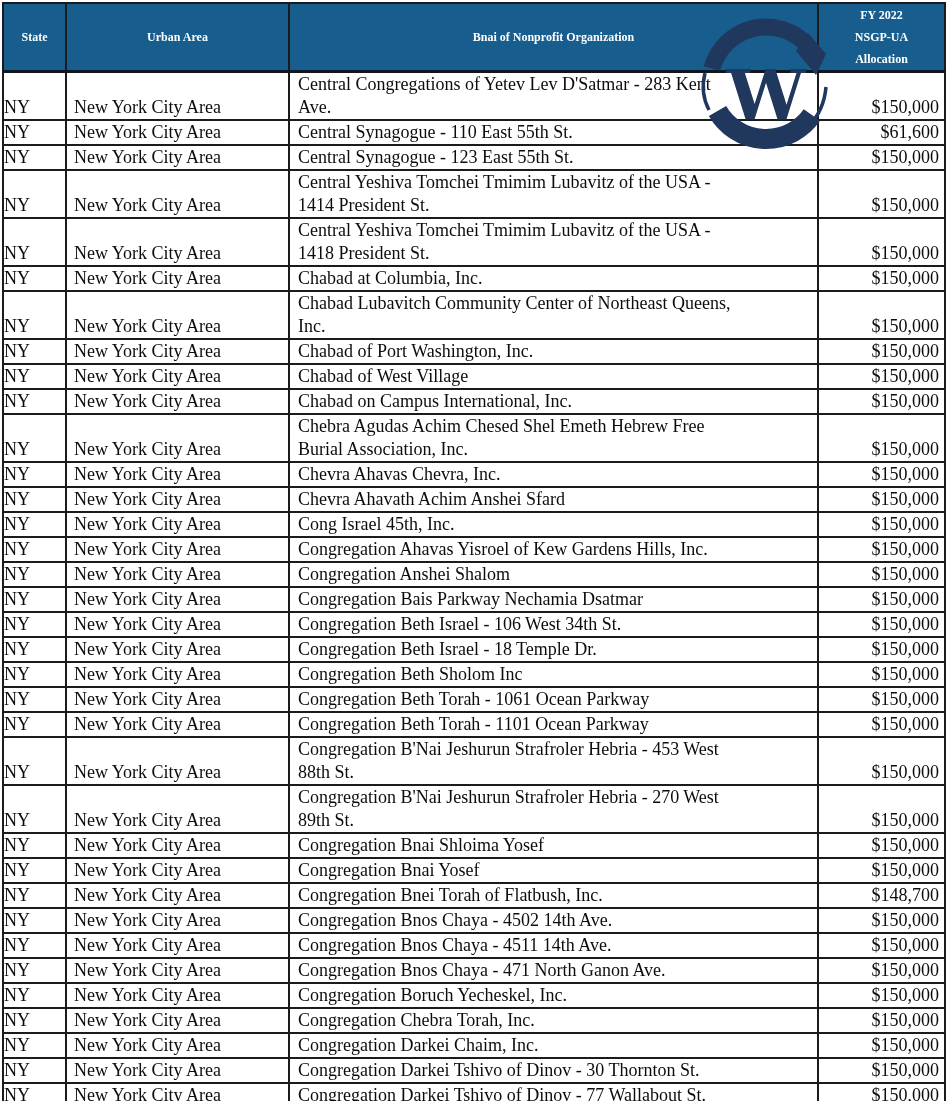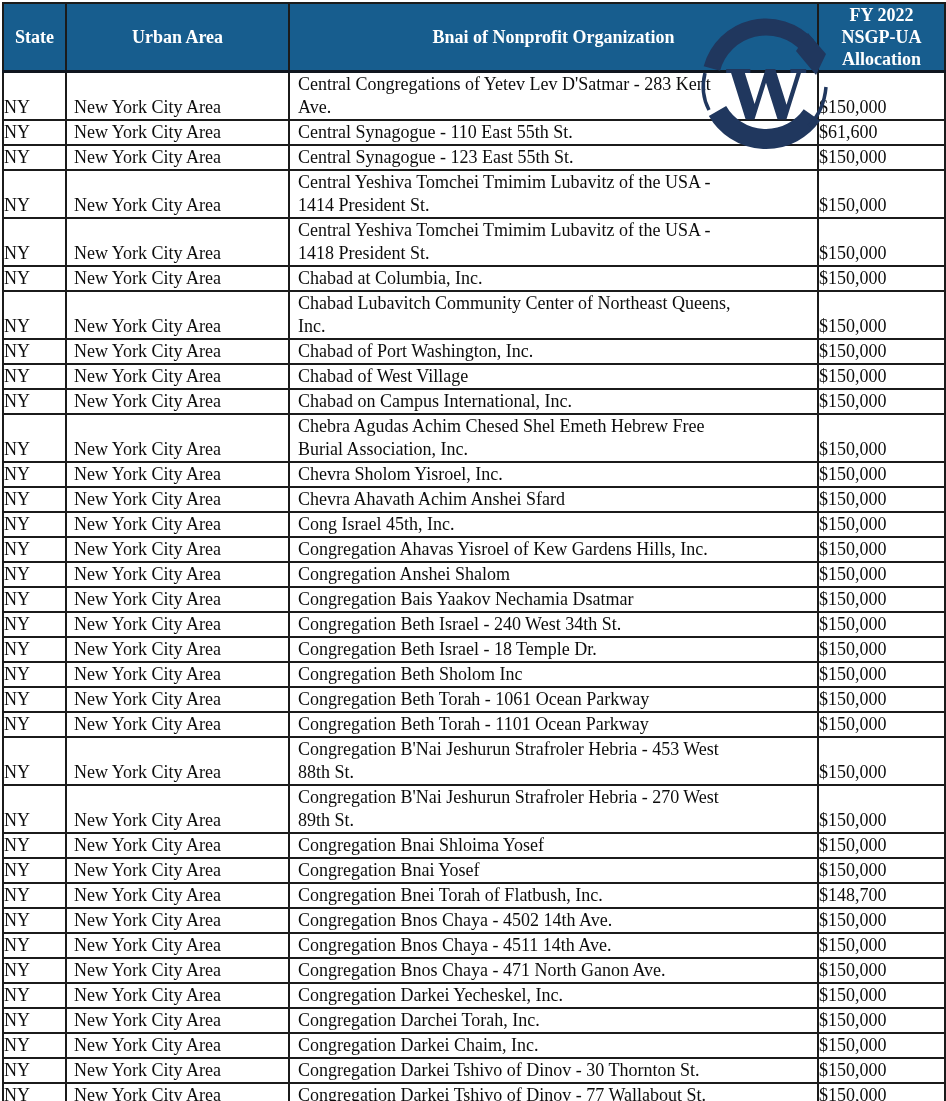--- a/index.html
+++ b/index.html
@@ -27,40 +27,40 @@
   .grant-table col.c-name  { width: 529px; }
   .grant-table col.c-alloc { width: 127px; }
 
   .grant-table th, .grant-table td {
     border: 2px solid #1b1b1b;
   }
   .grant-table thead th {
     background: #175D8E;
     color: #ffffff;
     font-weight: bold;
-    font-size: 18px;
+    font-size: 12px;
     line-height: 22px;
     height: 64px;
     text-align: center;
     vertical-align: middle;
     white-space: pre-line;
     border-bottom: 3px solid #10161f;
     padding: 0 2px;
   }
   .grant-table td {
     font-size: 18px;
     line-height: 23px;
     color: #0c0c0c;
     vertical-align: bottom;
     padding: 0;
   }
   td.state { }
   td.urban_area { padding-left: 7px; }
   td.name { padding-left: 8px; padding-right: 4px; white-space: pre-line; }
-  td.allocation { padding-right: 5px; }
+  td.allocation { text-align: right; padding-right: 5px; }
 
   .watermark {
     position: absolute;
     left: 694px;
     top: 14px;
     width: 144px;
     height: 142px;
     z-index: 5;
     pointer-events: none;
   }
@@ -153,21 +153,21 @@
       <tr>
         <td class="state">NY</td>
         <td class="urban_area">New York City Area</td>
         <td class="name">Chebra Agudas Achim Chesed Shel Emeth Hebrew Free
 Burial Association, Inc.</td>
         <td class="allocation">$150,000</td>
       </tr>
       <tr>
         <td class="state">NY</td>
         <td class="urban_area">New York City Area</td>
-        <td class="name">Chevra Sholom Yisroel, Inc.</td>
+        <td class="name">Chevra Ahavas Chevra, Inc.</td>
         <td class="allocation">$150,000</td>
       </tr>
       <tr>
         <td class="state">NY</td>
         <td class="urban_area">New York City Area</td>
         <td class="name">Chevra Ahavath Achim Anshei Sfard</td>
         <td class="allocation">$150,000</td>
       </tr>
       <tr>
         <td class="state">NY</td>
@@ -183,27 +183,27 @@
       </tr>
       <tr>
         <td class="state">NY</td>
         <td class="urban_area">New York City Area</td>
         <td class="name">Congregation Anshei Shalom</td>
         <td class="allocation">$150,000</td>
       </tr>
       <tr>
         <td class="state">NY</td>
         <td class="urban_area">New York City Area</td>
-        <td class="name">Congregation Bais Yaakov Nechamia Dsatmar</td>
-        <td class="allocation">$150,000</td>
-      </tr>
-      <tr>
-        <td class="state">NY</td>
-        <td class="urban_area">New York City Area</td>
-        <td class="name">Congregation Beth Israel - 240 West 34th St.</td>
+        <td class="name">Congregation Bais Parkway Nechamia Dsatmar</td>
+        <td class="allocation">$150,000</td>
+      </tr>
+      <tr>
+        <td class="state">NY</td>
+        <td class="urban_area">New York City Area</td>
+        <td class="name">Congregation Beth Israel - 106 West 34th St.</td>
         <td class="allocation">$150,000</td>
       </tr>
       <tr>
         <td class="state">NY</td>
         <td class="urban_area">New York City Area</td>
         <td class="name">Congregation Beth Israel - 18 Temple Dr.</td>
         <td class="allocation">$150,000</td>
       </tr>
       <tr>
         <td class="state">NY</td>
@@ -269,27 +269,27 @@
       </tr>
       <tr>
         <td class="state">NY</td>
         <td class="urban_area">New York City Area</td>
         <td class="name">Congregation Bnos Chaya - 471 North Ganon Ave.</td>
         <td class="allocation">$150,000</td>
       </tr>
       <tr>
         <td class="state">NY</td>
         <td class="urban_area">New York City Area</td>
-        <td class="name">Congregation Darkei Yecheskel, Inc.</td>
-        <td class="allocation">$150,000</td>
-      </tr>
-      <tr>
-        <td class="state">NY</td>
-        <td class="urban_area">New York City Area</td>
-        <td class="name">Congregation Darchei Torah, Inc.</td>
+        <td class="name">Congregation Boruch Yecheskel, Inc.</td>
+        <td class="allocation">$150,000</td>
+      </tr>
+      <tr>
+        <td class="state">NY</td>
+        <td class="urban_area">New York City Area</td>
+        <td class="name">Congregation Chebra Torah, Inc.</td>
         <td class="allocation">$150,000</td>
       </tr>
       <tr>
         <td class="state">NY</td>
         <td class="urban_area">New York City Area</td>
         <td class="name">Congregation Darkei Chaim, Inc.</td>
         <td class="allocation">$150,000</td>
       </tr>
       <tr>
         <td class="state">NY</td>

